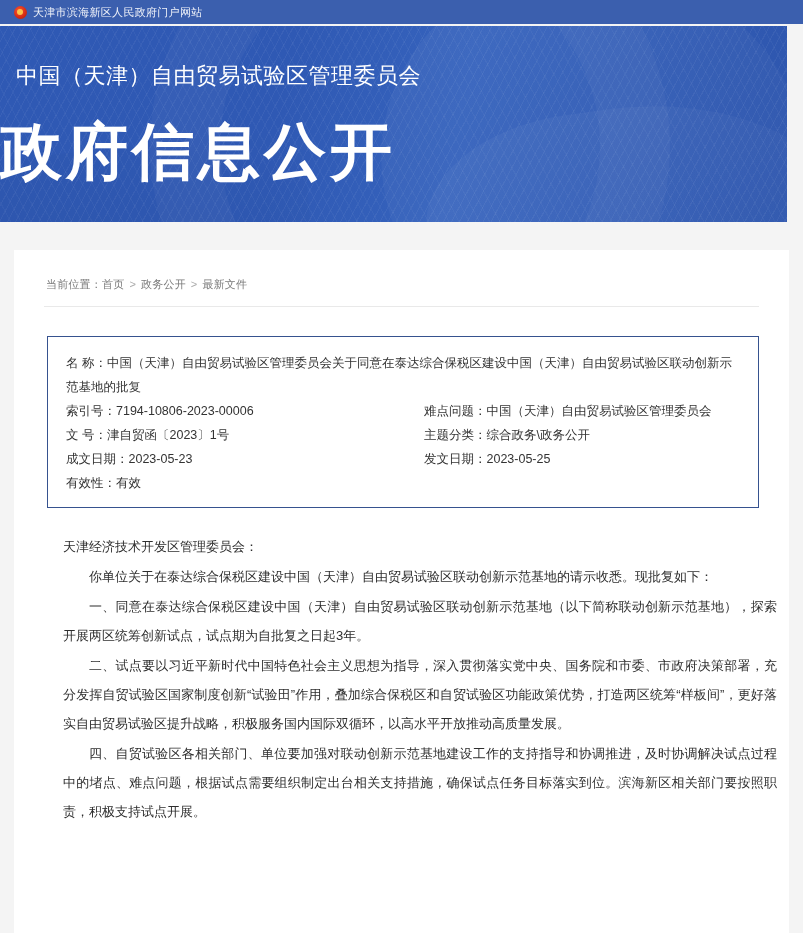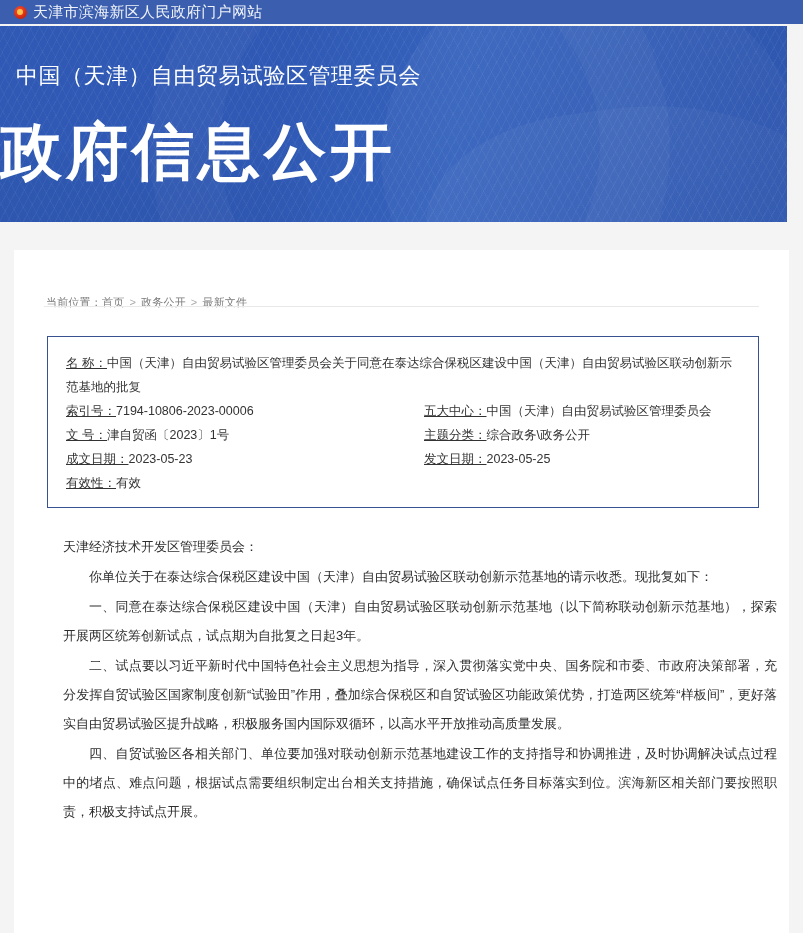--- a/index.html
+++ b/index.html
@@ -40,21 +40,21 @@
     content: "";
     position: absolute;
     left: 3px; top: 3.5px;
     width: 6px; height: 6px;
     background: #ffd84d;
     border-radius: 50%;
     opacity: .85;
   }
   #topbar .site-name {
     color: #f0f3fa;
-    font-size: 15px;
+    font-size: 11px;
     letter-spacing: .3px;
     white-space: nowrap;
   }
 
   
   #banner {
     position: absolute;
     left: 0; top: 26px;
     width: 787px; height: 196px;
     background:
@@ -130,21 +130,21 @@
     position: absolute;
     left: 14px; top: 250px;
     width: 775px;
     min-height: 683px;
     background: #ffffff;
   }
 
   
   #breadcrumb {
     position: absolute;
-    left: 32px; top: 45px;
+    left: 32px; top: 27px;
     font-size: 11px;
     color: #7a7a7a;
     white-space: nowrap;
     letter-spacing: .2px;
   }
   #breadcrumb .sep { margin: 0 5px; color: #aaa; }
   #breadcrumb .crumb { color: #7a7a7a; text-decoration: none; }
 
   #bc-rule {
     position: absolute;
@@ -164,21 +164,21 @@
     color: #333333;
     line-height: 24px;
   }
   #metabox .full-row { display: block; }
   #metabox .grid-row {
     display: flex;
     align-items: center;
   }
   #metabox .cell-left { width: 358px; flex: 0 0 358px; }
   #metabox .cell-right { flex: 1 1 auto; }
-  #metabox .k { color: #333; text-decoration: underline; }
+  #metabox .k { color: #333; }
   #metabox .v { color: #333; }
 
   
   #article {
     position: absolute;
     left: 33px; top: 282px;
     width: 730px;
     font-size: 13px;
     color: #2e2e2e;
     line-height: 29px;
@@ -219,21 +219,21 @@
 
       <div class="full-row">
         <span class="k">名 称：</span><span class="v">中国（天津）自由贸易试验区管理委员会关于同意在泰达综合保税区建设中国（天津）自由贸易试验区联动创新示范基地的批复</span>
       </div>
 
       <div class="grid-row">
         <div class="cell-left">
           <span class="k">索引号：</span><span class="v">7194-10806-2023-00006</span>
         </div>
         <div class="cell-right">
-          <span class="k">五大中心：</span><span class="v">中国（天津）自由贸易试验区管理委员会</span>
+          <span class="k">难点问题：</span><span class="v">中国（天津）自由贸易试验区管理委员会</span>
         </div>
       </div>
 
       <div class="grid-row">
         <div class="cell-left">
           <span class="k">文 号：</span><span class="v">津自贸函〔2023〕1号</span>
         </div>
         <div class="cell-right">
           <span class="k">主题分类：</span><span class="v">综合政务\政务公开</span>
         </div>

